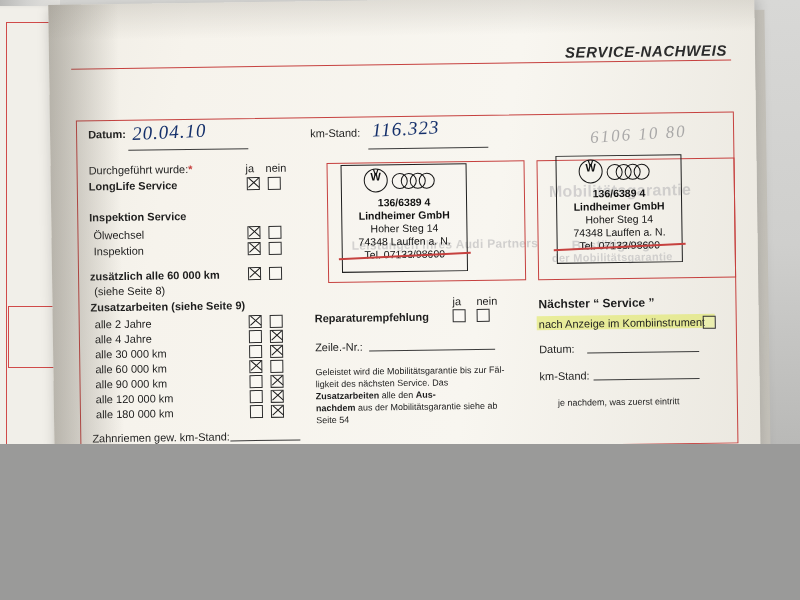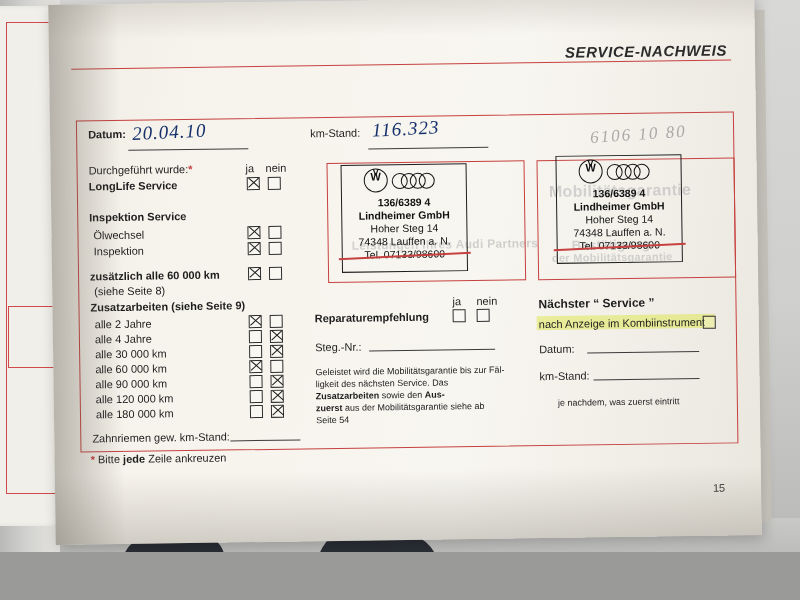--- a/index.html
+++ b/index.html
@@ -4,21 +4,21 @@
 <style>
   html, body {
     margin: 0; padding: 0;
     width: 800px; height: 600px;
     overflow: hidden;
     background: #9a9a99;
     font-family: "Liberation Sans", sans-serif;
   }
   #scene {
     position: relative;
-    width: 800px; height: 552px;
+    width: 800px; height: 444px;
     background: linear-gradient(180deg,#d8d8d6 0%,#cfcfcd 55%,#b9b9b7 100%);
     overflow: hidden;
   }
   
   .floor {
     position: absolute; left: 0; top: 518px; width: 800px; height: 82px;
     background: linear-gradient(180deg,#c9c9c7 0%,#bdbdbb 40%,#a9a9a7 100%);
   }
   .floor-line {
     position: absolute; left: 0; top: 560px; width: 800px; height: 2px;
@@ -336,28 +336,28 @@
         <div class="sline reg">74348 Lauffen a. N.</div>
         <div class="sline reg struck">Tel. 07133/98600</div>
       </div>
 
       <div class="lbl" style="left:400px; top:296px;">ja</div>
       <div class="lbl" style="left:424px; top:296px;">nein</div>
       <div class="lbl bold" style="left:262px; top:311px;">Reparaturempfehlung</div>
       <div class="cb" style="left:400px; top:310px;"></div>
       <div class="cb" style="left:424px; top:310px;"></div>
 
-      <div class="lbl" style="left:262px; top:340px;">Steg.-Nr.:</div>
+      <div class="lbl" style="left:262px; top:340px;">Zeile.-Nr.:</div>
       <div class="line" style="left:316px; top:350px; width:126px;"></div>
       <div class="lbl" style="left:320px; top:339px;"></div>
 
       <div class="lbl xsmall" style="left:262px; top:366px;">Geleistet wird die Mobilitätsgarantie bis zur Fäl-</div>
       <div class="lbl xsmall" style="left:262px; top:378px;">ligkeit des nächsten Service. Das </div>
-      <div class="lbl xsmall bold" style="left:262px; top:390px;"><span>Zusatzarbeiten</span><span style="font-weight:normal"> sowie den </span><span>Aus-</span></div>
-      <div class="lbl xsmall" style="left:262px; top:402px;"><b>zuerst</b><span> aus der Mobilitätsgarantie siehe ab</span></div>
+      <div class="lbl xsmall bold" style="left:262px; top:390px;"><span>Zusatzarbeiten</span><span style="font-weight:normal"> alle den </span><span>Aus-</span></div>
+      <div class="lbl xsmall" style="left:262px; top:402px;"><b>nachdem</b><span> aus der Mobilitätsgarantie siehe ab</span></div>
       <div class="lbl xsmall" style="left:262px; top:414px;">Seite 54</div>
 
       <div class="lbl bold" style="left:486px; top:299px; font-size:12px;">Nächster “ Service ”</div>
       <div class="highlight" style="left:484px; top:318px; width:178px; height:14px;"></div>
       <div class="lbl" style="left:486px; top:320px;">nach Anzeige im Kombiinstrument</div>
       <div class="cb" style="left:650px; top:320px;"></div>
 
       <div class="lbl" style="left:486px; top:345px;">Datum:</div>
       <div class="line" style="left:534px; top:355px; width:112px;"></div>
       <div class="lbl" style="left:538px; top:344px;"></div>

